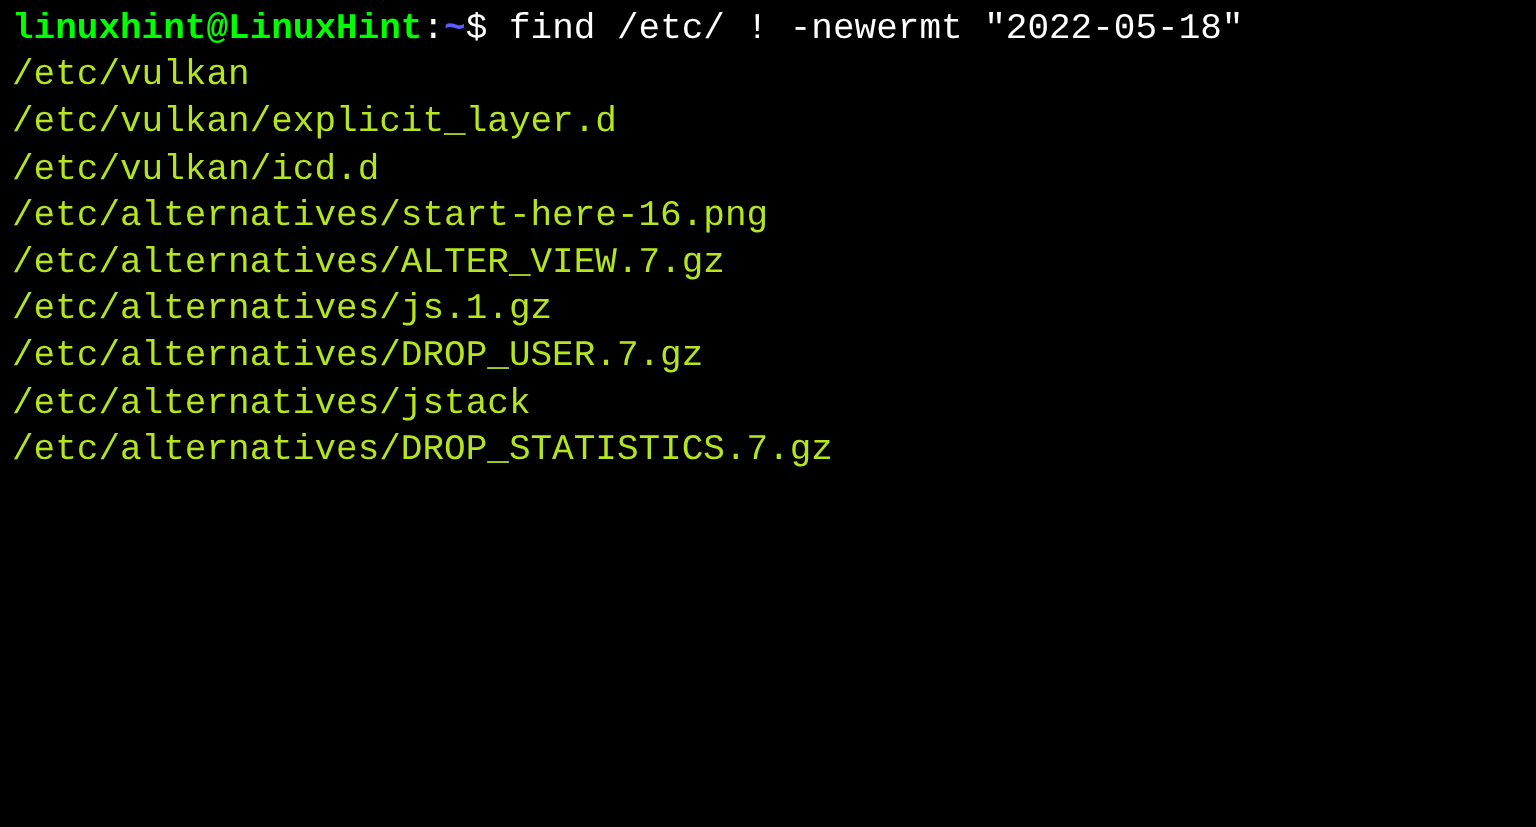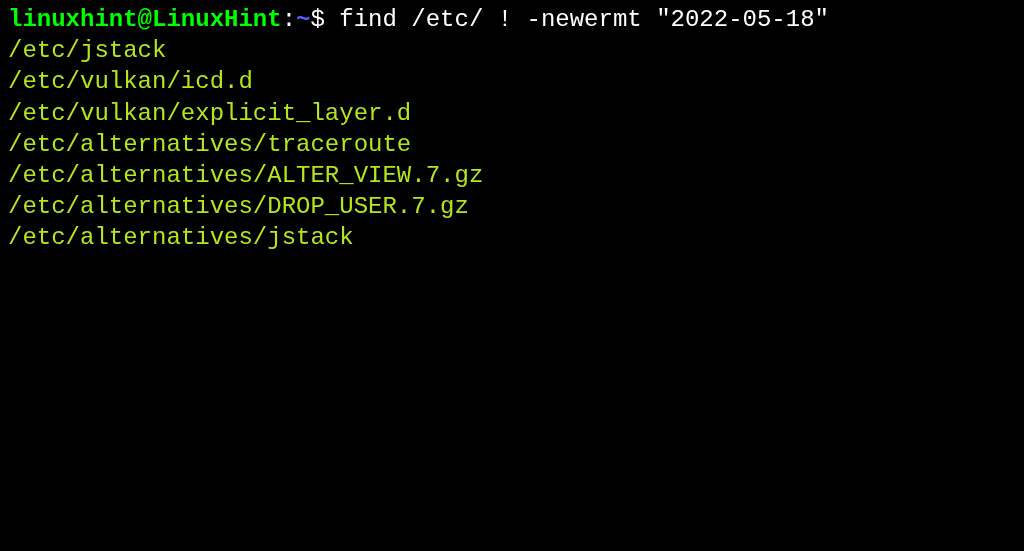--- a/index.html
+++ b/index.html
@@ -46,20 +46,22 @@
       white-space: nowrap;
     }
   </style>
 </head>
 <body>
 
 <div class="terminal">
   <div class="prompt-line">
     <span class="user-host">linuxhint@LinuxHint</span><span class="colon">:</span><span class="path">~</span><span class="dollar">$ </span><span class="command">find /etc/ ! -newermt "2022-05-18"</span>
   </div>
-  <div class="output-line">/etc/jstack</div>
+  <div class="output-line">/etc/vulkan</div>
+  <div class="output-line">/etc/vulkan/explicit_layer.d</div>
   <div class="output-line">/etc/vulkan/icd.d</div>
-  <div class="output-line">/etc/vulkan/explicit_layer.d</div>
-  <div class="output-line">/etc/alternatives/traceroute</div>
+  <div class="output-line">/etc/alternatives/start-here-16.png</div>
   <div class="output-line">/etc/alternatives/ALTER_VIEW.7.gz</div>
+  <div class="output-line">/etc/alternatives/js.1.gz</div>
   <div class="output-line">/etc/alternatives/DROP_USER.7.gz</div>
   <div class="output-line">/etc/alternatives/jstack</div>
+  <div class="output-line">/etc/alternatives/DROP_STATISTICS.7.gz</div>
 </div>
 
 </body></html>

